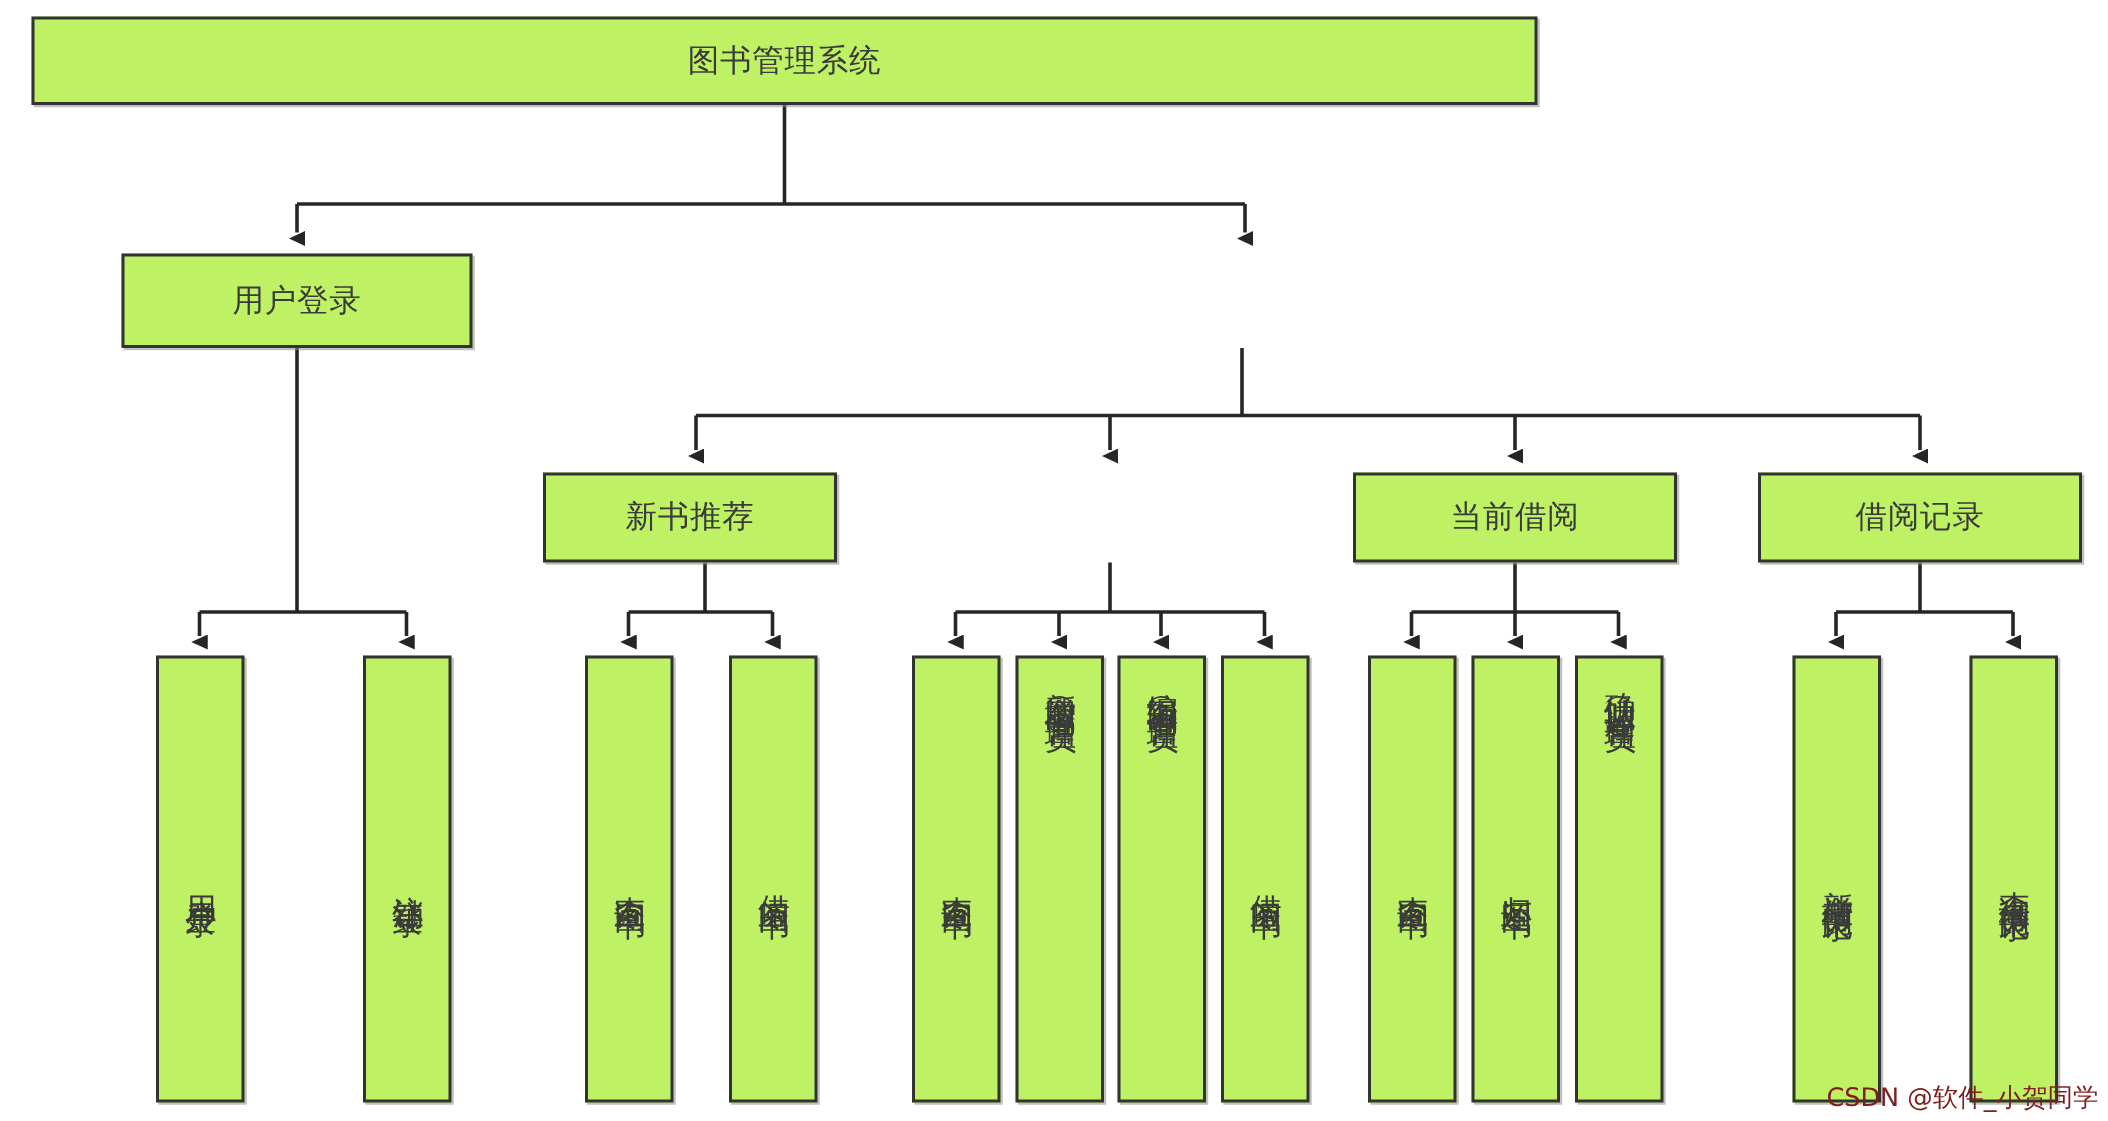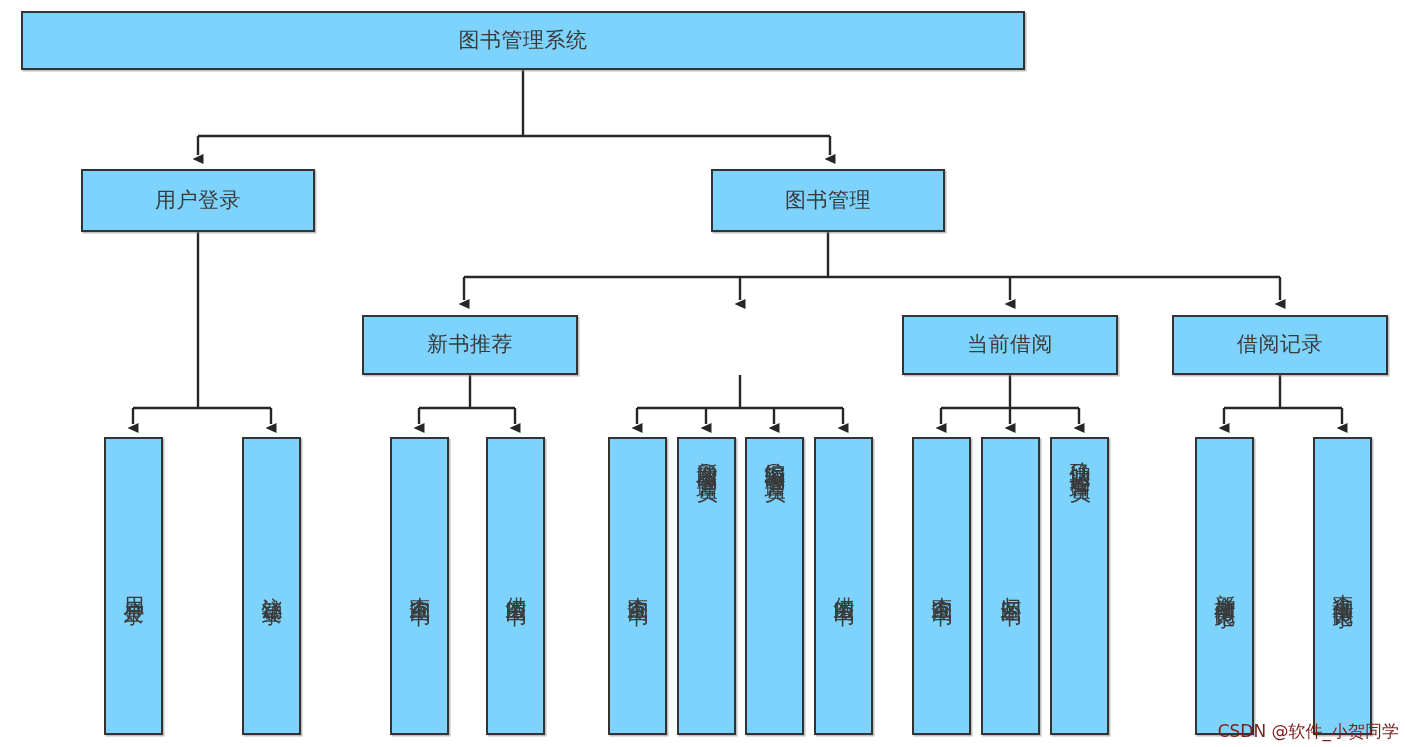--- a/index.html
+++ b/index.html
@@ -19,21 +19,21 @@
     position: absolute;
     left: 0;
     top: 0;
     width: 1405px;
     height: 747px;
     pointer-events: none;
   }
   .node {
     position: absolute;
     box-sizing: border-box;
-    background: #7dd3fc;
+    background: #bef264;
     border: 2px solid #333333;
     box-shadow: 1.5px 1.5px 0 rgba(140,140,140,0.55);
     display: flex;
     align-items: center;
     justify-content: center;
     color: #3a3a3a;
   }
   .node.level-root,
   .node.level-2,
   .node.level-3 {
@@ -126,25 +126,22 @@
     </g>
   </svg>
 
   <div class="node level-root" style="left:21px; top:11px; width:1004px; height:59px;">
     <span class="htext">图书管理系统</span>
   </div>
 
   <div class="node level-2" style="left:81px; top:169px; width:234px; height:63px;">
     <span class="htext">用户登录</span>
   </div>
-  <div class="node level-2" style="left:711px; top:169px; width:234px; height:63px;">
-    <span class="htext">图书管理</span>
-  </div>
 
-  <div class="node level-3" style="left:362px; top:315px; width:216px; height:60px;">
+  <div class="node level-3" style="left:362px; top:315px; width:196px; height:60px;">
     <span class="htext">新书推荐</span>
   </div>
   <div class="node level-3" style="left:1172px; top:315px; width:216px; height:60px;">
     <span class="htext">借阅记录</span>
   </div>
   <div class="node level-3" style="left:902px; top:315px; width:216px; height:60px;">
     <span class="htext">当前借阅</span>
   </div>
 
   <div class="node leaf" style="left:104px; top:437px; width:59px; height:298px;">

